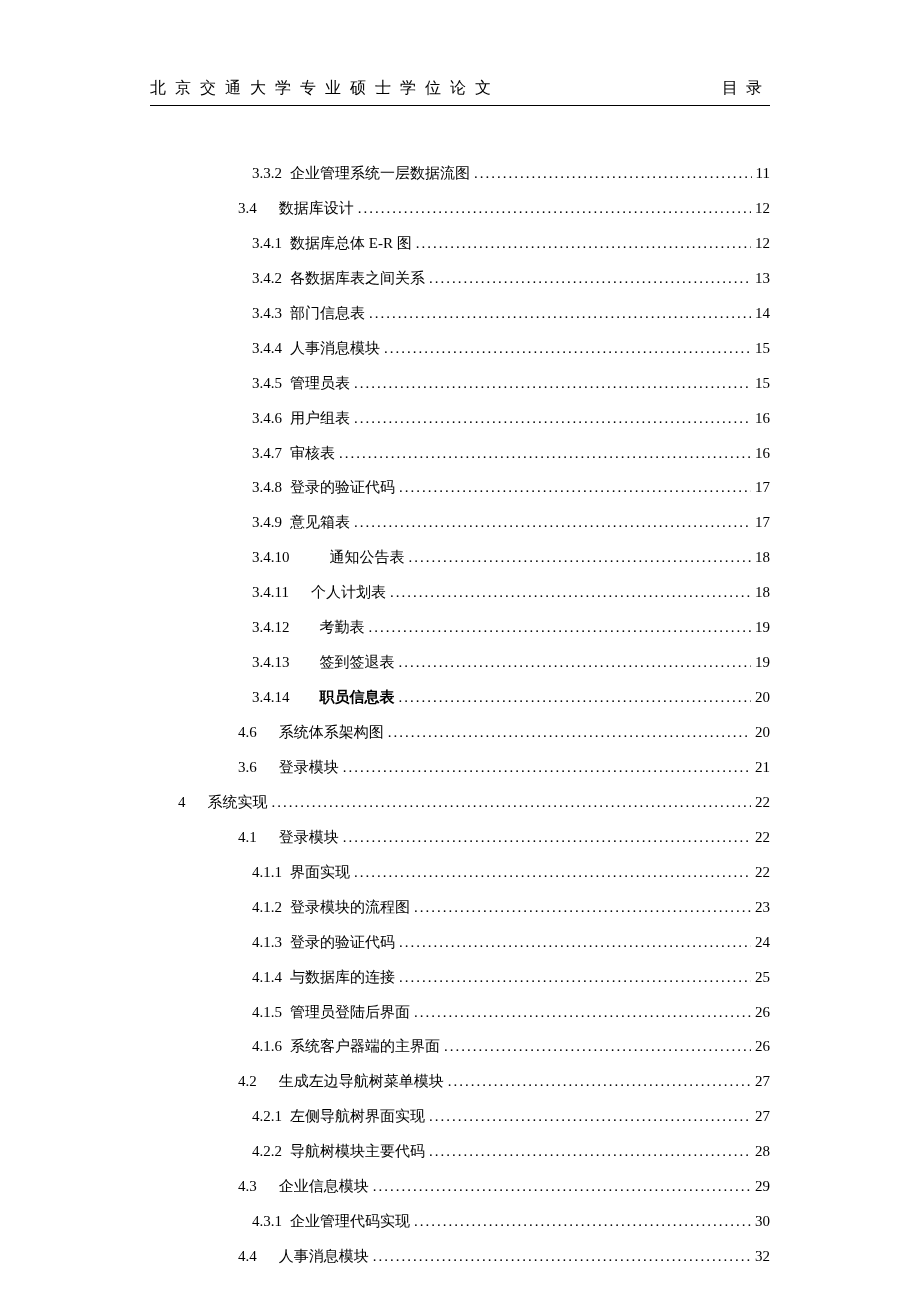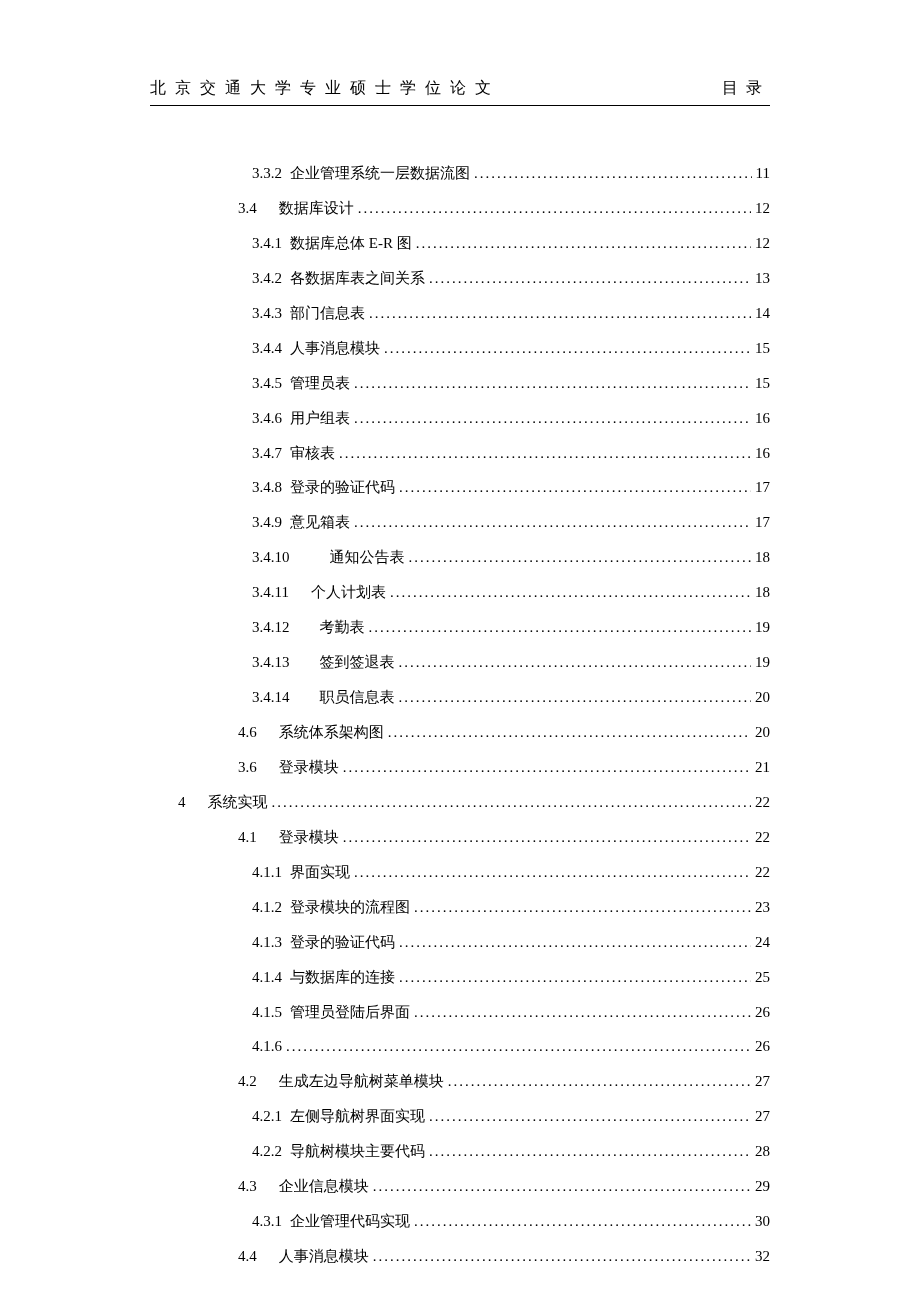--- a/index.html
+++ b/index.html
@@ -113,21 +113,21 @@
         <span class="pg">19</span>
       </div>
       <div class="row l3b">
         <span class="num">3.4.13</span>
         <span class="title" style="margin-left: 30px;">签到签退表</span>
         <span class="dots"></span>
         <span class="pg">19</span>
       </div>
       <div class="row l3b">
         <span class="num">3.4.14</span>
-        <span class="title" style="margin-left: 30px;">职员信息表</span>
+        <span class="title" style="margin-left: 30px; font-weight: bold;">职员信息表</span>
         <span class="dots"></span>
         <span class="pg">20</span>
       </div>
       <div class="row l2">
         <span class="num">4.6</span>
         <span class="title" style="margin-left: 22px;">系统体系架构图</span>
         <span class="dots"></span>
         <span class="pg">20</span>
       </div>
       <div class="row l2">
@@ -173,20 +173,21 @@
         <span class="pg">25</span>
       </div>
       <div class="row l3">
         <span class="num">4.1.5</span>
         <span class="title">管理员登陆后界面</span>
         <span class="dots"></span>
         <span class="pg">26</span>
       </div>
       <div class="row l3">
         <span class="num">4.1.6</span>
+        <span class="title">系统客户器端的主界面</span>
         <span class="dots"></span>
         <span class="pg">26</span>
       </div>
       <div class="row l2">
         <span class="num">4.2</span>
         <span class="title" style="margin-left: 22px;">生成左边导航树菜单模块</span>
         <span class="dots"></span>
         <span class="pg">27</span>
       </div>
       <div class="row l3">

